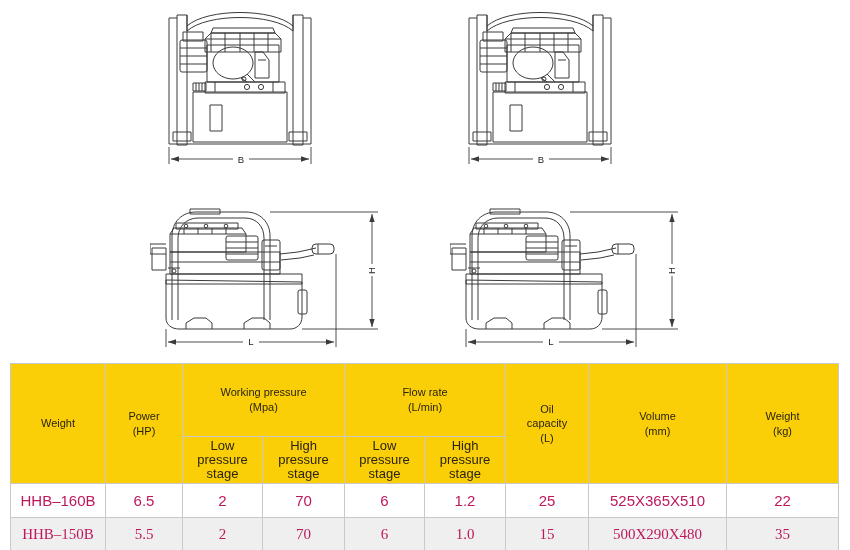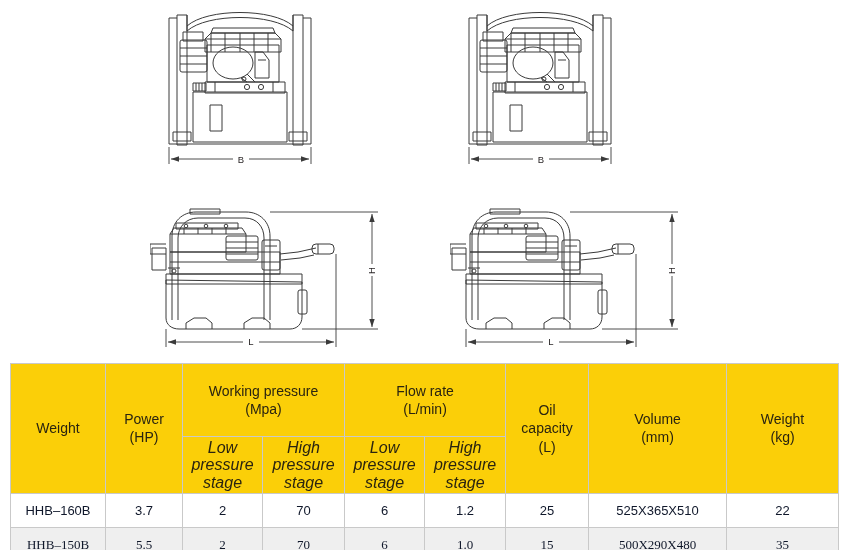--- a/index.html
+++ b/index.html
@@ -33,36 +33,35 @@
     border:1px solid #c9c9c9;
     text-align:center;
     vertical-align:middle;
     font-weight:normal;
     padding:0;
     line-height:1.32;
   }
   table.spec thead th{
     background:#fbcf08;
     color:#2a2410;
-    font-size:14px;
+    font-size:11px;
   }
   table.spec thead th.sub{
-    font-size:16px;
+    font-size:13px;
     border-top:1px solid #e0b806;
     line-height:1.08;
     padding:2px 1px;
-    font-style:italic;
   }
   table.spec thead th .unit{display:block;text-align:center;}
   tr.hrow1 th{height:72px;}
   tr.hrow2 th{height:42px;}
   table.spec tbody td{
     height:33px;
-    font-size:13px;
-    color:#0f172a;
+    font-size:15px;
+    color:#be185d;
     background:#ffffff;
   }
   table.spec tbody tr.alt td{
     background:#efefef;
     font-family:Liberation Serif, serif;
   }
   .c-model{width:95px;}
   .c-power{width:77px;}
   .c-lp1{width:80px;}
   .c-hp1{width:82px;}
@@ -345,21 +344,21 @@
       <tr class="hrow2">
         <th class="sub">Low pressure stage</th>
         <th class="sub">High pressure stage</th>
         <th class="sub">Low pressure stage</th>
         <th class="sub">High pressure stage</th>
       </tr>
     </thead>
     <tbody>
       <tr>
         <td>HHB–160B</td>
-        <td>3.7</td>
+        <td>6.5</td>
         <td>2</td>
         <td>70</td>
         <td>6</td>
         <td>1.2</td>
         <td>25</td>
         <td>525X365X510</td>
         <td>22</td>
       </tr>
       <tr class="alt">
         <td>HHB–150B</td>

